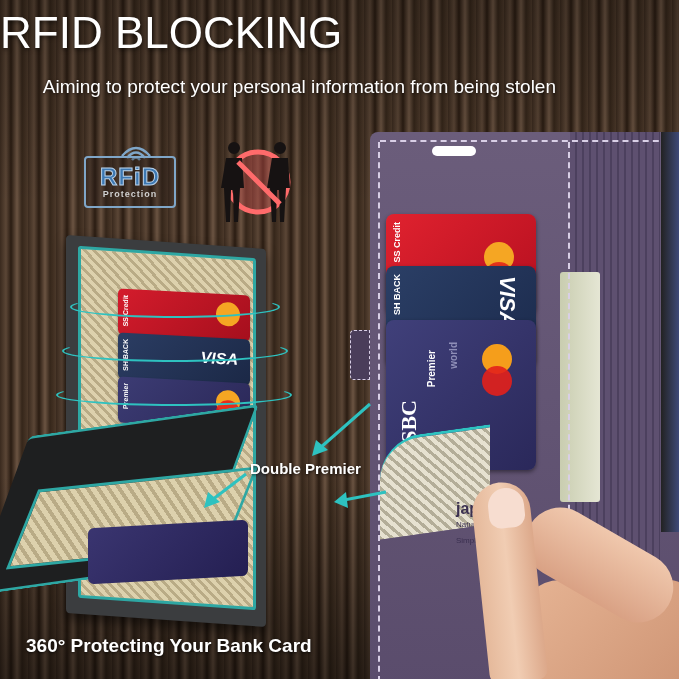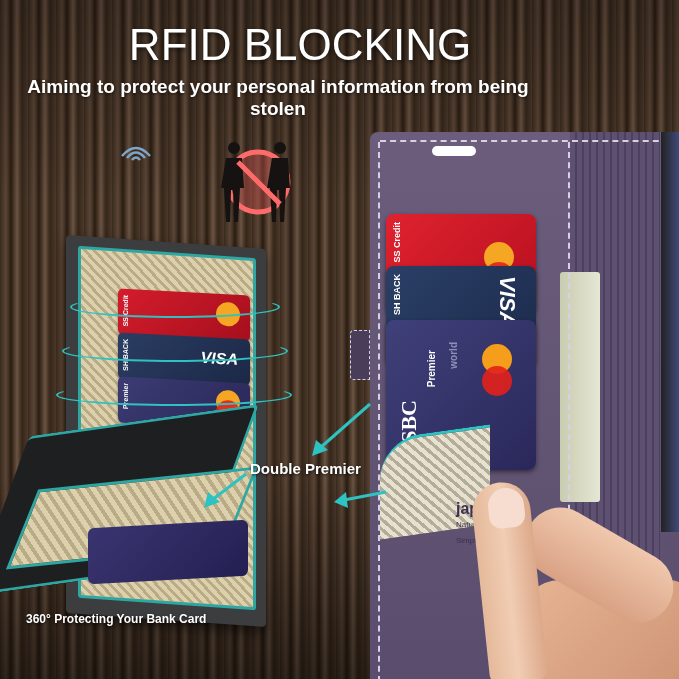--- a/index.html
+++ b/index.html
@@ -12,27 +12,27 @@
         #3a2a1e 0px, #5b4636 6px, #2a1c12 11px, #6b5442 17px, #35261a 22px, #4c392a 28px),
       linear-gradient(180deg, #2b1e15, #1c130d);
     background-blend-mode: normal;
   }
   .stage::after {
     content: ""; position: absolute; inset: 0;
     background: linear-gradient(180deg, rgba(0,0,0,0.25), rgba(0,0,0,0) 30%, rgba(0,0,0,0) 70%, rgba(0,0,0,0.45));
     pointer-events: none;
   }
   .title {
-    position: absolute; top: 20px; left: 0; width: 600px; text-align: center;
+    position: absolute; top: 8px; left: 0; width: 600px; 
     color: #ffffff; font-size: 44px; font-weight: 400; letter-spacing: 0px;
     z-index: 5; text-shadow: 0 2px 4px rgba(0,0,0,0.5);
   }
   .subtitle {
-    position: absolute; top: 76px; left: 0; width: 556px; text-align: center;
-    color: #ffffff; font-size: 19px; font-weight: 700; z-index: 5;
+    position: absolute; top: 76px; left: 0; width: 556px; text-align: right;
+    color: #ffffff; font-size: 19px; font-weight: 400; z-index: 5;
     text-shadow: 0 1px 3px rgba(0,0,0,0.6);
   }
   
   .rfid-badge {
     position: absolute; left: 84px; top: 156px; width: 92px; height: 52px;
     border: 2px solid #7fa6c8; border-radius: 4px; z-index: 4;
     display: flex; flex-direction: column; align-items: center; justify-content: center;
     background: rgba(40,30,25,0.35);
   }
   .rfid-waves { position: absolute; left: 118px; top: 142px; z-index: 4; }
@@ -79,21 +79,21 @@
   .flap-mesh {
     position: absolute; left: 22px; top: 248px; width: 220px; height: 80px;
     background: repeating-linear-gradient(45deg, #b9ab86 0 3px, #ddd1ad 3px 7px);
     border: 3px solid #2ea7a3; transform: skew(-22deg, -6deg);
   }
   .flap-card {
     position: absolute; left: 88px; top: 294px; width: 160px; height: 56px; border-radius: 6px;
     background: linear-gradient(135deg, #3a3570, #241f52); transform: skewY(-3deg);
   }
   .caption-360 {
-    position: absolute; left: 26px; top: 612px; color: #fff; font-size: 12px; font-weight: 700;
+    position: absolute; left: 26px; top: 635px; color: #fff; font-size: 19px; font-weight: 700;
     z-index: 5; text-shadow: 0 1px 3px rgba(0,0,0,0.7);
   }
   .double-blocking {
     position: absolute; left: 250px; top: 460px; color: #fff; font-size: 15px; font-weight: 700;
     z-index: 5; text-shadow: 0 1px 3px rgba(0,0,0,0.7);
   }
   .arrow { position: absolute; z-index: 5; }
 
   
   .wallet {
@@ -145,20 +145,24 @@
 <div class="stage">
 
   <div class="title">RFID BLOCKING</div>
   <div class="subtitle">Aiming to protect your personal information from being stolen</div>
 
   <svg class="rfid-waves" width="36" height="20" viewBox="0 0 36 20">
     <path d="M4 14 Q18 -2 32 14" stroke="#7fa6c8" stroke-width="2.5" fill="none"></path>
     <path d="M9 16 Q18 5 27 16" stroke="#7fa6c8" stroke-width="2.5" fill="none"></path>
     <path d="M14 18 Q18 13 22 18" stroke="#7fa6c8" stroke-width="2.5" fill="none"></path>
   </svg>
+  <div class="rfid-badge">
+    <div class="rfid-text">RFiD</div>
+    <div class="rfid-sub">Protection</div>
+  </div>
 
   <svg class="no-theft" viewBox="0 0 90 90">
     <circle cx="48" cy="46" r="30" fill="rgba(230,90,90,0.35)" stroke="#ff6b6b" stroke-width="5"></circle>
     <path d="M18 12 a6 6 0 1 1 12 0 a6 6 0 1 1 -12 0 M16 22 h16 l2 30 h-4 l-2 34 h-4 l-1 -32 h-2 l-1 32 h-4 l-2 -34 h-3 z" fill="#161212"></path>
     <path d="M64 12 a6 6 0 1 1 12 0 a6 6 0 1 1 -12 0 M62 22 h16 l2 30 h-4 l-2 34 h-4 l-1 -32 h-2 l-1 32 h-4 l-2 -34 h-3 z" fill="#161212"></path>
     <line x1="28" y1="26" x2="70" y2="68" stroke="#ff6b6b" stroke-width="5"></line>
   </svg>
 
   <div class="stack">
     <div class="layer-dark"></div>

